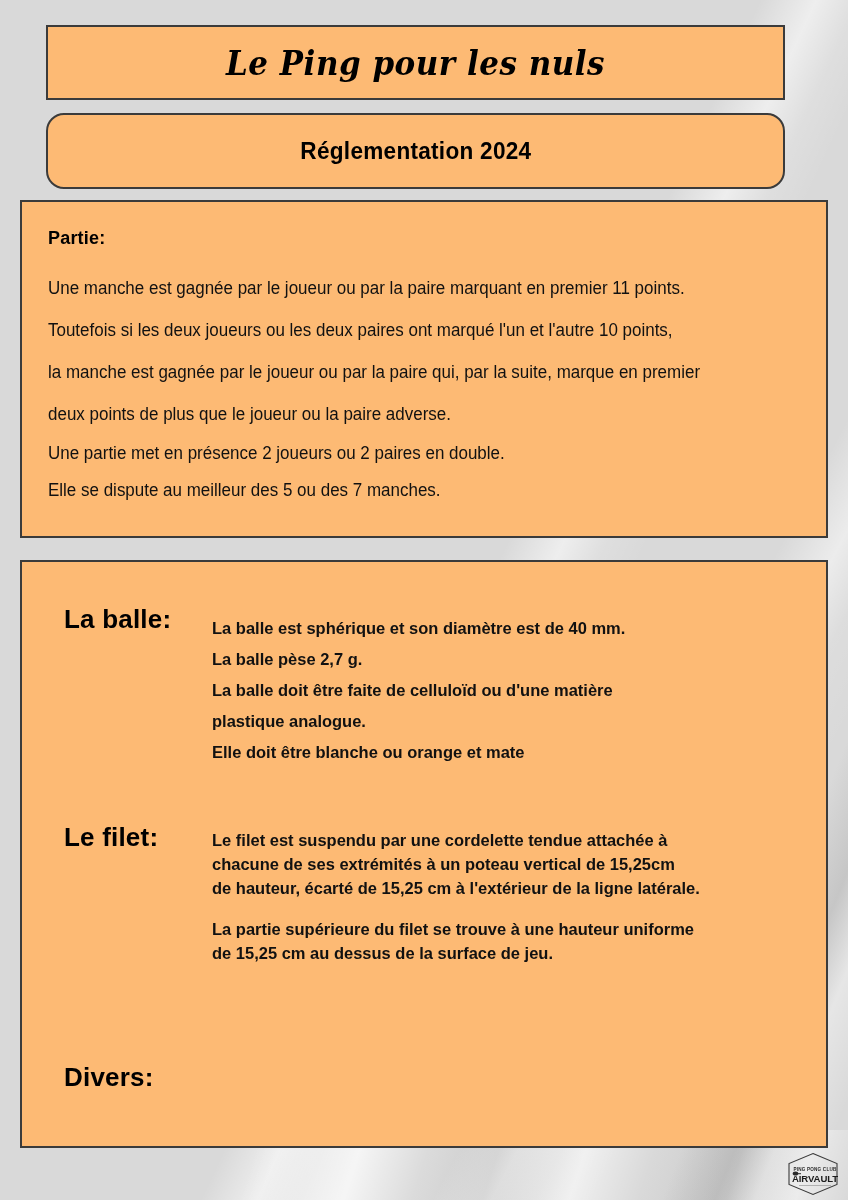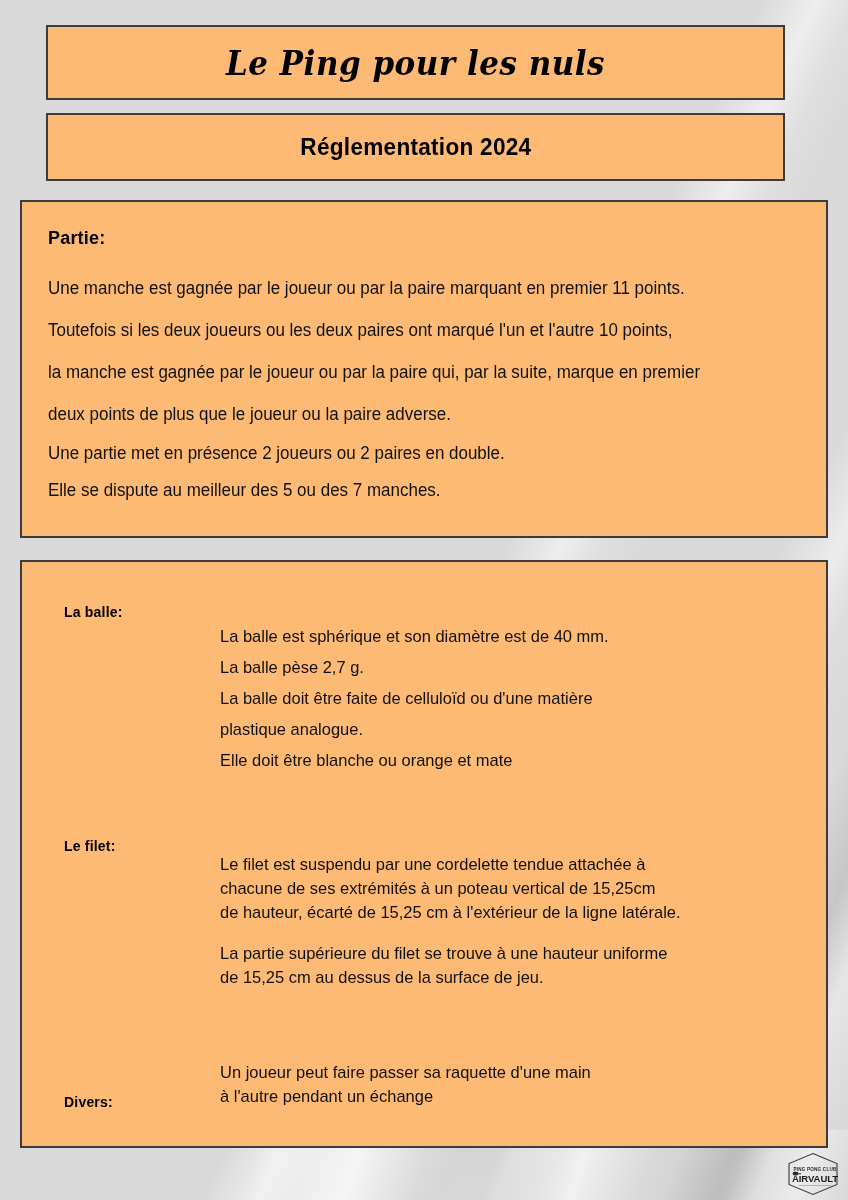--- a/index.html
+++ b/index.html
@@ -83,22 +83,22 @@
     font-style: italic;
     font-size: 31px;
     letter-spacing: 0.5px;
     color: #000;
     white-space: nowrap;
     transform: scaleY(1.08);
   }
 
   #subtitle-box {
     left: 46px;  top: 113px;
-    width: 739px; height: 68px;
-    display: flex; align-items: center; justify-content: center;
+    width: 739px; height: 76px;
+    display: flex; align-items: center; justify-content: center; border-radius: 18px;
   }
   #subtitle-text {
     font-family: "Liberation Sans", sans-serif;
     font-weight: bold;
     font-size: 24px;
     letter-spacing: 0.3px;
     color: #000;
     transform: scaleX(0.94);
   }
 
@@ -134,35 +134,36 @@
     width: 808px; height: 588px;
     padding: 28px 20px 0 22px;
   }
   .spec-group {
     display: flex;
     align-items: flex-start;
   }
   .spec-label {
     font-family: "Liberation Sans", sans-serif;
     font-weight: bold;
-    font-size: 14px;
+    font-size: 26px;
     letter-spacing: 0.2px;
     color: #000;
     width: 160px;
     flex: 0 0 160px;
     padding-left: 20px;
     box-sizing: border-box;
     line-height: 1.2;
   }
   .spec-body {
     flex: 1 1 auto;
     padding-top: 1px;
   }
   .spec-para {
-    margin: 16px;
+    margin: 8px;
+    font-weight: bold;
   }
   .spec-para + .spec-para { margin-top: 17px; }
   .spec-line {
     font-family: "Liberation Sans", sans-serif;
     font-size: 17px;
     color: #111;
     white-space: nowrap;
     transform: scaleX(0.97);
     transform-origin: left center;
   }
@@ -237,24 +238,20 @@
       <div class="spec-para">
         <div class="spec-line">La partie supérieure du filet se trouve à une hauteur uniforme</div>
         <div class="spec-line">de 15,25 cm au dessus de la surface de jeu.</div>
       </div>
     </div>
   </div>
 
   <div class="spec-group" id="group-divers">
     <div class="spec-label">Divers:</div>
     <div class="spec-body">
-      <div class="spec-para">
-        <div class="spec-line">Un joueur peut faire passer sa raquette d'une main</div>
-        <div class="spec-line">à l'autre pendant un échange</div>
-      </div>
     </div>
   </div>
 
 </div>
 
 <div id="logo">
   <svg width="54" height="44" viewBox="0 0 54 44" xmlns="http://www.w3.org/2000/svg">
     <polygon points="27,1.5 51,11.5 51,32.5 27,42.5 3,32.5 3,11.5" fill="none" stroke="#3a3a3a" stroke-width="1.1"></polygon>
     <g>
       <ellipse cx="9.5" cy="21.5" rx="2.8" ry="2.1" fill="#2b2b2b"></ellipse>

